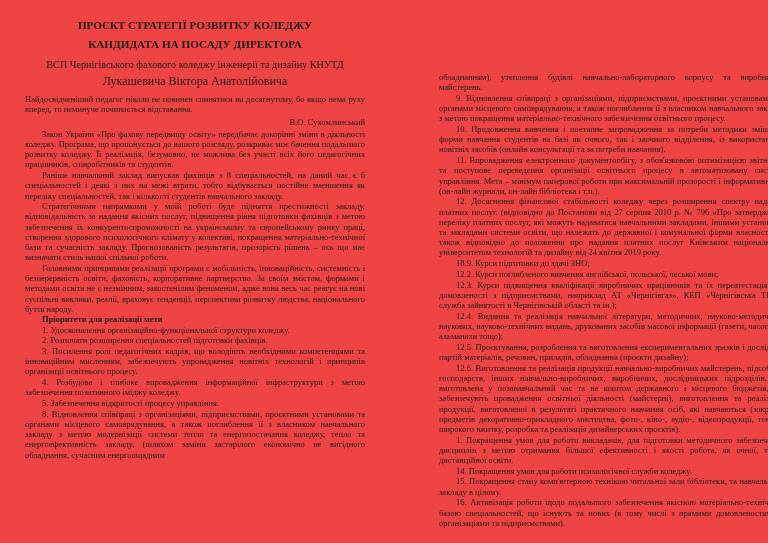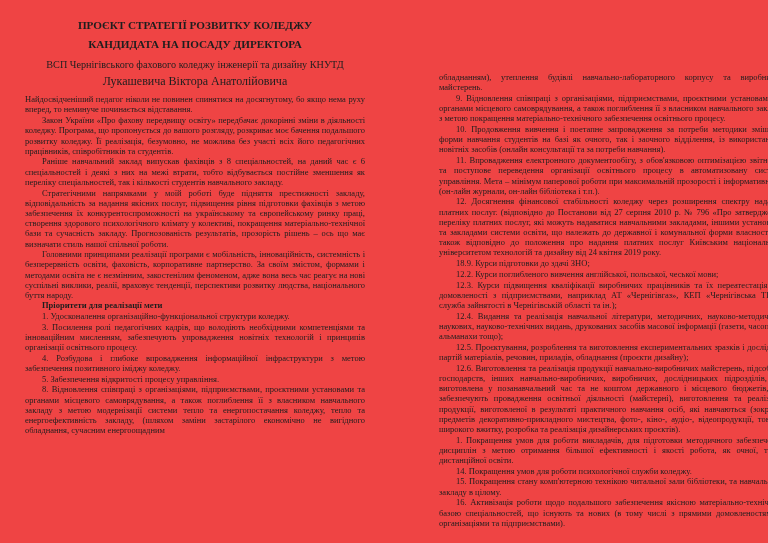--- a/index.html
+++ b/index.html
@@ -68,26 +68,28 @@
 </head>
 <body>
 
 <div class="canvas">
   <div class="page page-left">
       <p class="blk blk-title">ПРОЄКТ СТРАТЕГІЇ РОЗВИТКУ КОЛЕДЖУ</p>
       <p class="blk blk-title">КАНДИДАТА НА ПОСАДУ ДИРЕКТОРА</p>
       <p class="blk blk-subtitle">ВСП Чернігівського фахового коледжу інженерії та дизайну КНУТД</p>
       <p class="blk blk-author">Лукашевича Віктора Анатолійовича</p>
       <p class="blk blk-epigraph">Найдосвідченіший педагог ніколи не повинен спинятися на досягнутому, бо якщо нема руху вперед, то неминуче починається відставання.</p>
+      <p class="blk blk-attribution">В.О. Сухомлинський</p>
       <p class="blk blk-para">Закон України «Про фахову передвищу освіту» передбачає докорінні зміни в діяльності коледжу. Програма, що пропонується до вашого розгляду, розкриває моє бачення подальшого розвитку коледжу. Її реалізація, безумовно, не можлива без участі всіх його педагогічних працівників, співробітників та студентів.</p>
       <p class="blk blk-para">Раніше навчальний заклад випускав фахівців з 8 спеціальностей, на даний час є 6 спеціальностей і деякі з них на межі втрати, тобто відбувається постійне зменшення як переліку спеціальностей, так і кількості студентів навчального закладу.</p>
       <p class="blk blk-para">Стратегічними напрямками у моїй роботі буде підняття престижності закладу, відповідальність за надання якісних послуг, підвищення рівня підготовки фахівців з метою забезпечення їх конкурентоспроможності на українському та європейському ринку праці, створення здорового психологічного клімату у колективі, покращення матеріально-технічної бази та сучасність закладу. Прогнозованість результатів, прозорість рішень – ось що має визначати стиль нашої спільної роботи.</p>
       <p class="blk blk-para">Головними принципами реалізації програми є мобільність, інноваційність, системність і безперервність освіти, фаховість, корпоративне партнерство. За своїм змістом, формами і методами освіта не є незмінним, закостенілим феноменом, адже вона весь час реагує на нові суспільні виклики, реалії, враховує тенденції, перспективи розвитку людства, національного буття народу.</p>
       <p class="blk blk-heading">Пріоритети для реалізації мети</p>
       <p class="blk blk-para">1. Удосконалення організаційно-функціональної структури коледжу.</p>
+      <p class="blk blk-para">2. Розпочати розширення спеціальностей підготовки фахівців.</p>
       <p class="blk blk-para">3. Посилення ролі педагогічних кадрів, що володіють необхідними компетенціями та інноваційним мисленням, забезпечують упровадження новітніх технологій і принципів організації освітнього процесу.</p>
       <p class="blk blk-para">4. Розбудова і глибоке впровадження інформаційної інфраструктури з метою забезпечення позитивного іміджу коледжу.</p>
       <p class="blk blk-para">5. Забезпечення відкритості процесу управління.</p>
       <p class="blk blk-para">8. Відновлення співпраці з організаціями, підприємствами, проєктними установами та органами місцевого самоврядування, а також поглиблення її з власником навчального закладу з метою модернізації системи тепло та енергопостачання коледжу, тепло та енергоефективність закладу, (шляхом заміни застарілого економічно не вигідного обладнання, сучасним енергоощадним</p>
     </div>
   <div class="page page-right">
       <p class="blk blk-para-cont">обладнанням), утеплення будівлі навчально-лабораторного корпусу та виробничих майстерень.</p>
       <p class="blk blk-para">9. Відновлення співпраці з організаціями, підприємствами, проєктними установами та органами місцевого самоврядування, а також поглиблення її з власником навчального закладу з метою покращення матеріально-технічного забезпечення освітнього процесу.</p>
       <p class="blk blk-para">10. Продовження вивчення і поетапне запровадження за потреби методики змішаної форми навчання студентів на базі як очного, так і заочного відділення, із використанням новітніх засобів (онлайн консультації та за потреби навчання).</p>
       <p class="blk blk-para">11. Впровадження електронного документообігу, з обов'язковою оптимізацією звітності, та поступове переведення організації освітнього процесу в автоматизовану систему управління. Мета – мінімум паперової роботи при максимальній прозорості і інформативності (он-лайн журнали, он-лайн бібліотека і т.п.).</p>

